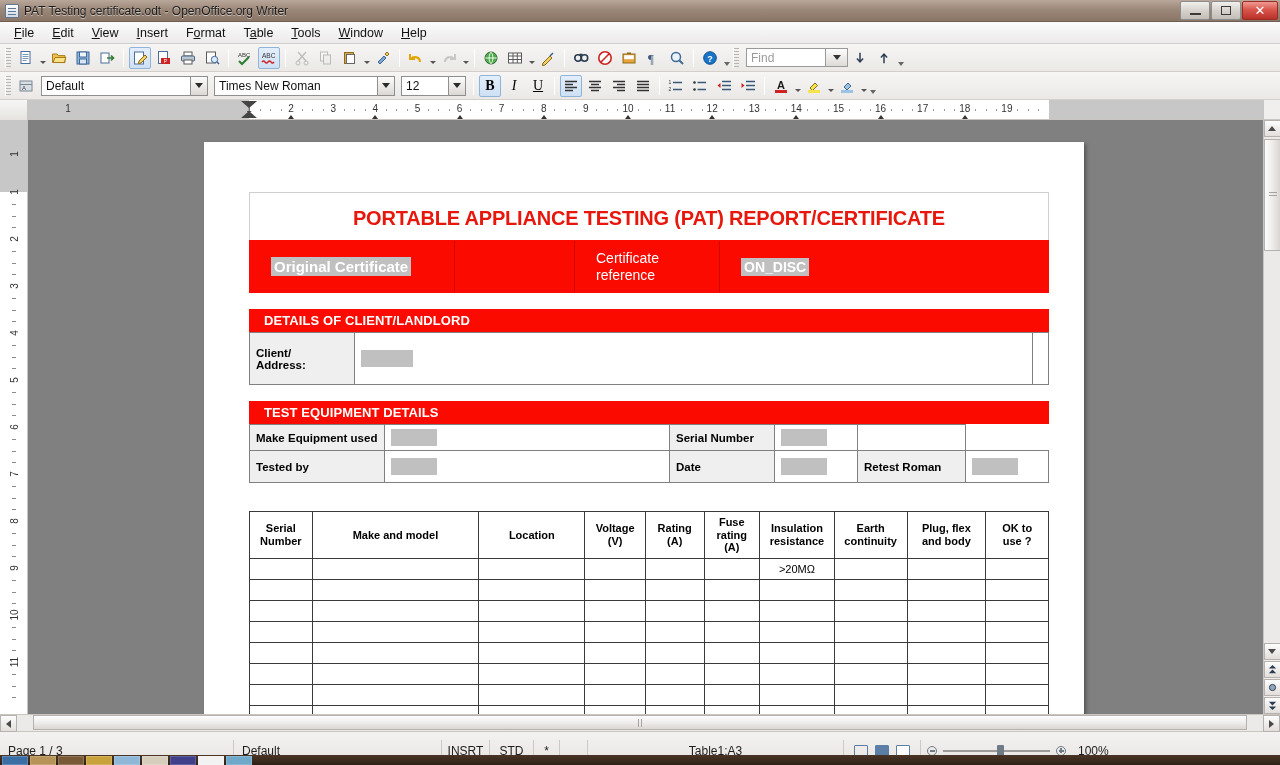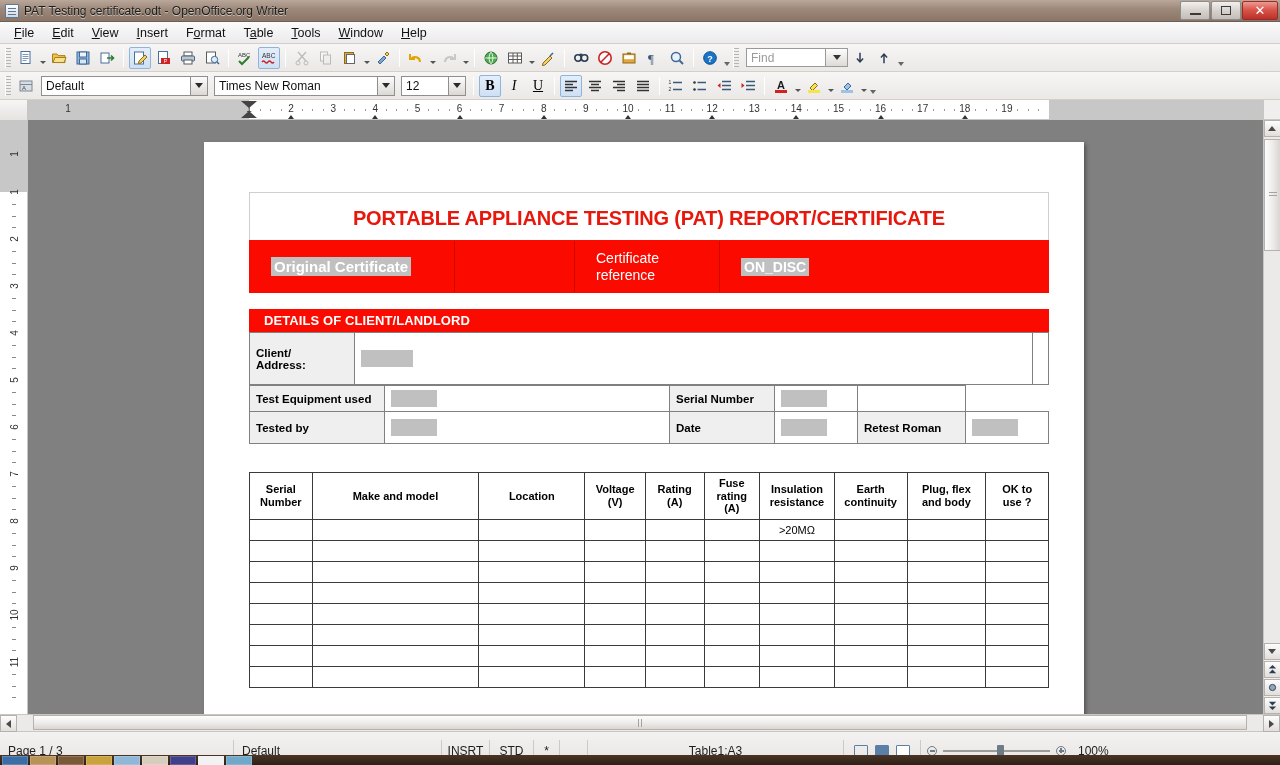--- a/index.html
+++ b/index.html
@@ -713,24 +713,25 @@
               <span>Address:</span>
             </td>
             <td>
               <span class="boxfld w52"></span>
             </td>
             <td style="width:16px"></td>
           </tr>
         </tbody>
           </table>
 
+        <div class="secthead">TEST EQUIPMENT DETAILS</div>
         <table class="tbl">
           <tbody>
               <tr>
-            <td class="lblcell" style="width:135px">Test Equipment used</td>
+            <td class="lblcell" style="width:135px">Make Equipment used</td>
             <td style="width:285px"><span class="boxfld"></span></td>
             <td class="lblcell" style="width:105px">Serial Number</td>
             <td><span class="boxfld"></span></td>
             <td style="width:16px"></td>
           </tr>
           <tr>
             <td class="lblcell" style="height:32px;width:88px">Tested by</td>
             <td><span class="boxfld"></span></td>
             <td class="lblcell" style="width:100px">Date</td>
             <td><span class="boxfld"></span></td>

